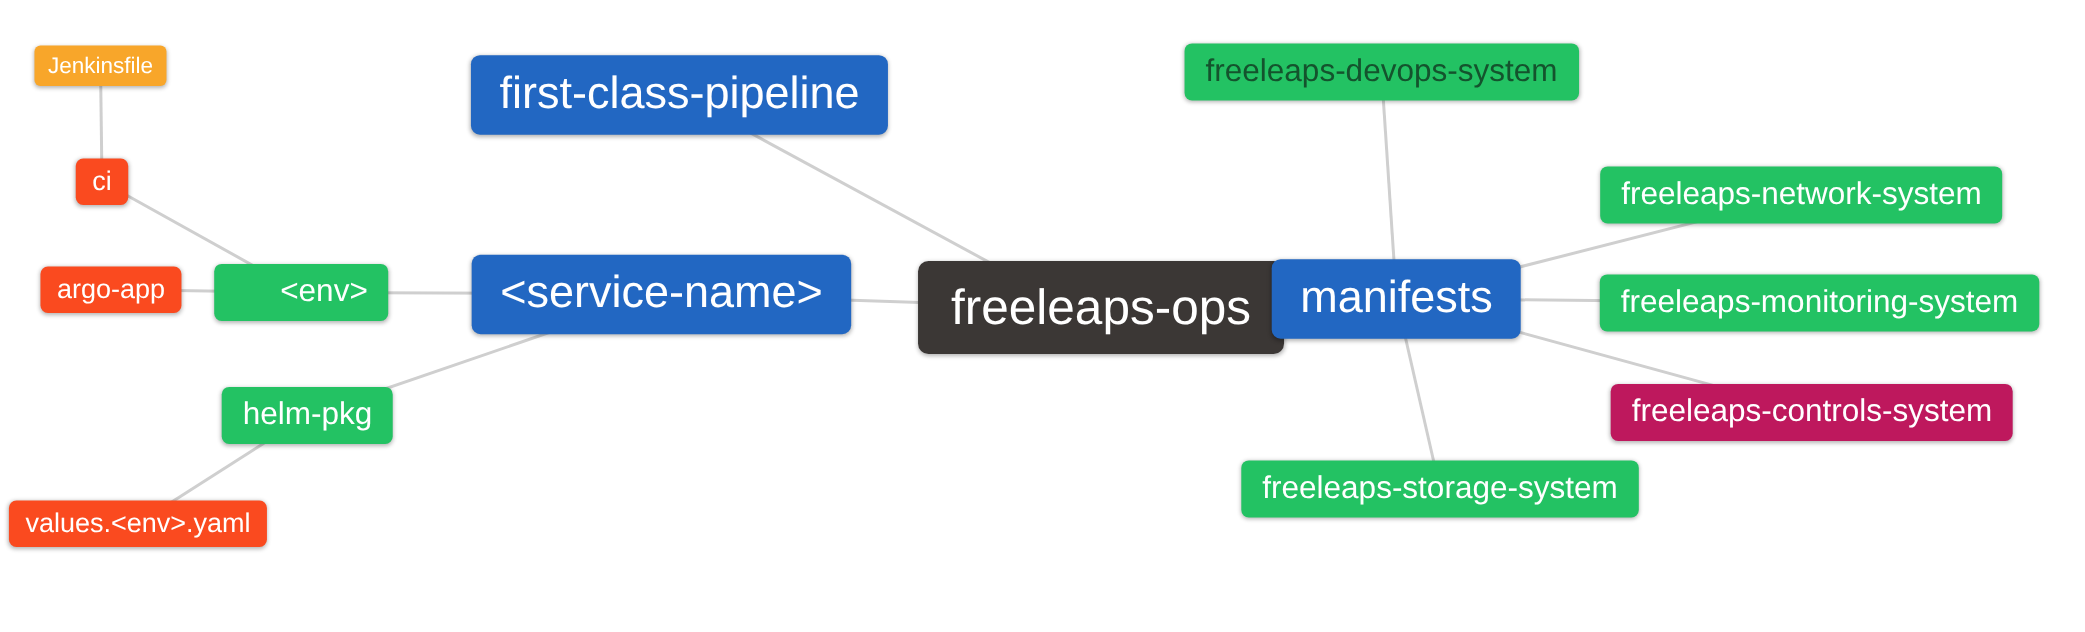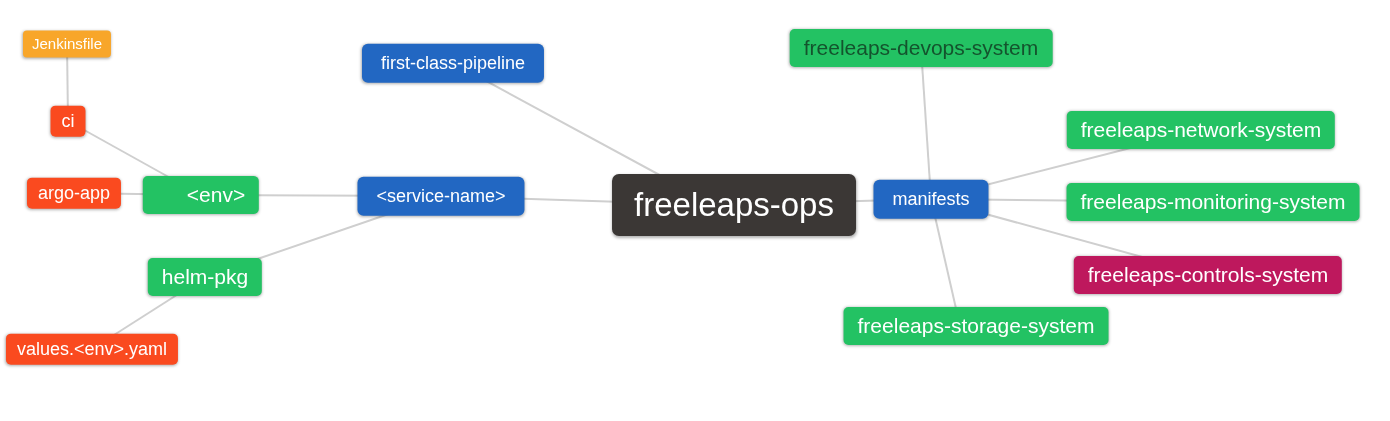--- a/index.html
+++ b/index.html
@@ -25,21 +25,21 @@
     position: absolute;
     transform: translate(-50%, -50%);
     white-space: nowrap;
     color: #ffffff;
     border-radius: 6px;
     box-shadow: 0 1px 3px rgba(0,0,0,0.30);
     line-height: 1.15;
     cursor: default;
   }
   .lv-root    { font-size: 33px; padding: 12px 22px; border-radius: 7px; }
-  .lv-branch  { font-size: 18px; padding: 9px 19px;  border-radius: 6px; }
+  .lv-branch  { font-size: 30px; padding: 9px 19px;  border-radius: 6px; }
   .lv-leaf    { font-size: 21px; padding: 7px 14px;  border-radius: 5px; }
   .lv-subleaf { font-size: 18px; padding: 5px 11px;  border-radius: 5px; text-align: right; }
   .lv-file    { font-size: 15px; padding: 5px 9px;   border-radius: 4px; }
 </style>
 </head>
 <body>
 
 <div class="canvas" style="background: rgb(255, 255, 255);">
   <svg class="edge-layer" width="1390" height="421" viewBox="0 0 1390 421" xmlns="http://www.w3.org/2000/svg">
       <line x1="67" y1="44" x2="68" y2="121" stroke="#cfcfcf" stroke-width="2"></line>
@@ -61,18 +61,18 @@
 <div class="node lv-root" style="left: 734px; top: 205px; background: rgb(59, 55, 53); color: rgb(255, 255, 255);">freeleaps-ops</div>
     <div class="node lv-branch" style="left: 453px; top: 63px; background: rgb(34, 103, 194); color: rgb(255, 255, 255);">first-class-pipeline</div>
     <div class="node lv-branch" style="left: 441px; top: 196px; background: rgb(34, 103, 194); color: rgb(255, 255, 255);">&lt;service-name&gt;</div>
     <div class="node lv-branch" style="left: 931px; top: 199px; background: rgb(34, 103, 194); color: rgb(255, 255, 255);">manifests</div>
     <div class="node lv-leaf" style="left: 201px; top: 195px; background: rgb(35, 194, 99); color: rgb(255, 255, 255); padding-left: 44px;">&lt;env&gt;</div>
     <div class="node lv-leaf" style="left: 205px; top: 277px; background: rgb(35, 194, 99); color: rgb(255, 255, 255);">helm-pkg</div>
     <div class="node lv-leaf" style="left: 921px; top: 48px; background: rgb(35, 194, 99); color: #14532d;">freeleaps-devops-system</div>
     <div class="node lv-leaf" style="left: 1201px; top: 130px; background: rgb(35, 194, 99); color: rgb(255, 255, 255); text-align: center;">freeleaps-network-system</div>
     <div class="node lv-leaf" style="left: 1213px; top: 202px; background: rgb(35, 194, 99); color: rgb(255, 255, 255);">freeleaps-monitoring-system</div>
     <div class="node lv-leaf" style="left: 1208px; top: 275px; background: #be185d; color: rgb(255, 255, 255);">freeleaps-controls-system</div>
-    <div class="node lv-leaf" style="left: 960px; top: 326px; background: rgb(35, 194, 99); color: rgb(255, 255, 255); margin-left: 16px;">freeleaps-storage-system</div>
+    <div class="node lv-leaf" style="left: 960px; top: 326px; background: rgb(35, 194, 99); color: rgb(255, 255, 255);">freeleaps-storage-system</div>
     <div class="node lv-subleaf" style="left: 68px; top: 121px; background: rgb(250, 74, 31); color: rgb(255, 255, 255);">ci</div>
     <div class="node lv-subleaf" style="left: 74px; top: 193px; background: rgb(250, 74, 31); color: rgb(255, 255, 255);">argo-app</div>
     <div class="node lv-subleaf" style="left: 92px; top: 349px; background: rgb(250, 74, 31); color: rgb(255, 255, 255);">values.&lt;env&gt;.yaml</div>
     <div class="node lv-file" style="left: 67px; top: 44px; background: rgb(248, 166, 42); color: rgb(255, 255, 255);">Jenkinsfile</div>
   </div>
 
 </body></html>

